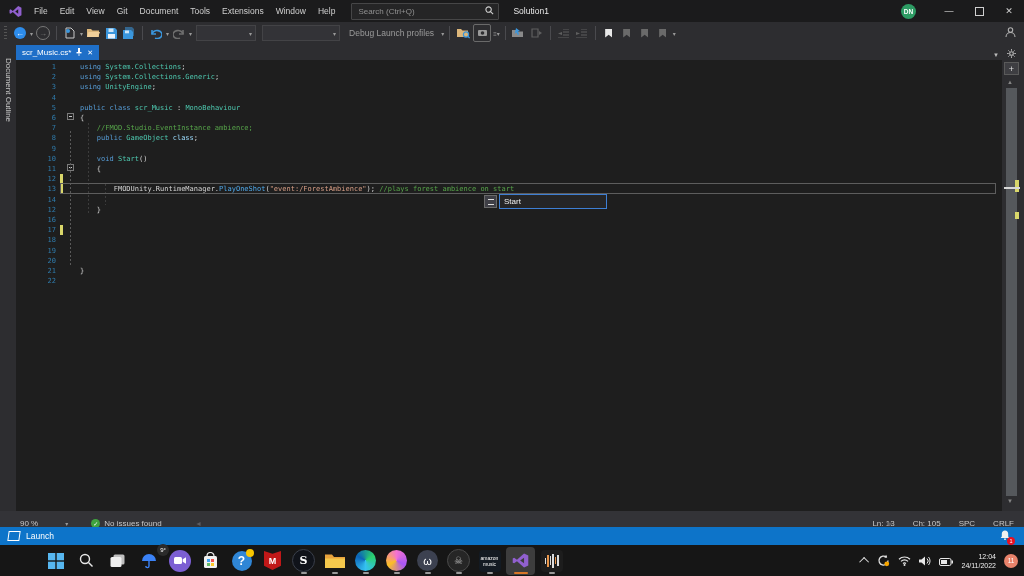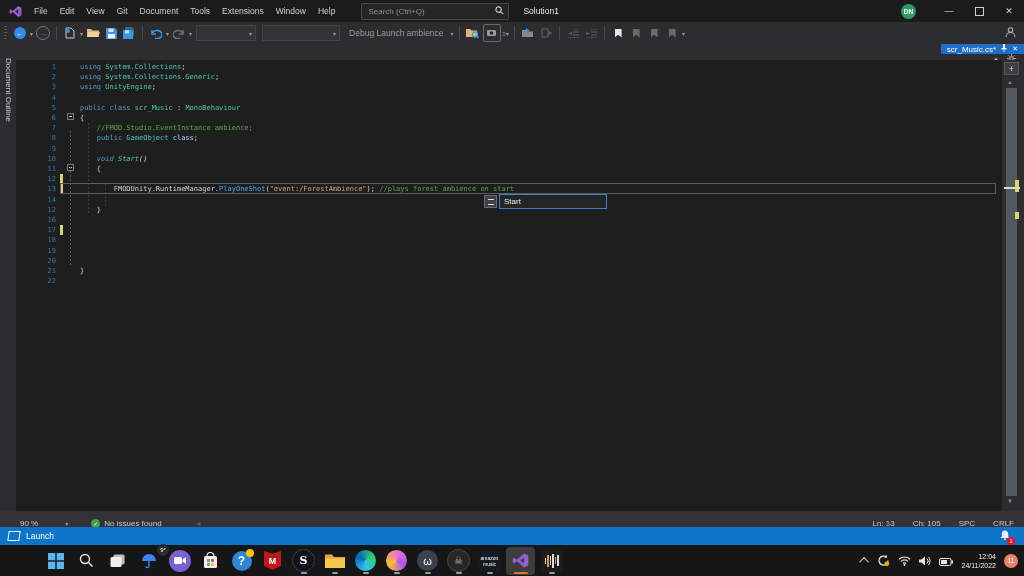--- a/index.html
+++ b/index.html
@@ -3,21 +3,21 @@
 <meta charset="utf-8">
 <style>
   html,body{margin:0;padding:0;background:#000;}
   #root{position:relative;width:1024px;height:576px;overflow:hidden;background:var(--editor_bg);
         font-family:"Liberation Sans",sans-serif;color:#d4d4d4;}
   
   .titlebar{position:absolute;left:0;top:0;right:0;height:22px;background:var(--titlebar_bg);
             display:flex;align-items:center;font-size:8.5px;color:#cfcfcf;}
   .vslogo{width:18px;height:16px;margin:0 4px 0 6px;display:flex;align-items:center;justify-content:center;}
   .menu-item{padding:0 6px;line-height:22px;cursor:default;}
-  .searchbox{width:146px;height:15px;margin-left:20px;background:#252526;border:1px solid #464647;
+  .searchbox{width:146px;height:15px;margin-left:10px;background:#252526;border:1px solid #464647;
              display:flex;align-items:center;border-radius:1px;}
   .searchbox .ph{flex:1;padding-left:6px;font-size:8px;color:#919191;}
   .solution{margin-left:14px;font-size:8.5px;color:#e8e8e8;}
   .acct{margin-left:auto;width:15px;height:15px;border-radius:50%;background:var(--dn_green);
         color:#fff;font-size:6.5px;font-weight:bold;display:flex;align-items:center;justify-content:center;}
   .winbtn{width:30px;height:22px;display:flex;align-items:center;justify-content:center;color:#d0d0d0;font-size:9px;}
   .restore-glyph{width:7px;height:7px;border:1px solid #d0d0d0;}
   
   .toolbar{position:absolute;left:0;top:22px;right:0;height:22px;background:var(--env_bg);
            display:flex;align-items:center;font-size:8.5px;}
@@ -29,21 +29,21 @@
               font-size:8px;color:#fff;}
   .combo{width:58px;height:14px;background:#333337;border:1px solid #434346;display:flex;align-items:center;margin:0 3px;}
   .combo .dd{margin-left:auto;margin-right:3px;}
   .combo2{width:76px;}
   .debug-label{color:#9a9a9a;margin:0 6px;}
   .flag{width:7px;height:9px;background:#e8e8e8;clip-path:polygon(0 0,100% 0,100% 100%,50% 70%,0 100%);}
   .flag.dim{background:#6a6a6a;}
   .feedback{margin-left:auto;margin-right:8px;}
   
   .tabstrip{position:absolute;left:16px;top:44px;right:0;height:16px;background:var(--env_bg);
-            border-bottom:1px solid var(--accent);display:flex;align-items:flex-end;flex-direction:column;}
+            border-bottom:1px solid var(--accent);display:flex;align-items:flex-end;}
   .tab-active{height:15px;background:var(--accent);color:#fff;font-size:8px;display:flex;align-items:center;
               padding:0 6px;gap:5px;}
   .tab-x{font-size:7px;color:#fff;}
   .strip-right{margin-left:auto;display:flex;align-items:center;gap:8px;margin-right:8px;color:#bbb;font-size:8px;}
   
   .docstrip{position:absolute;left:0;top:44px;width:16px;height:467px;background:var(--env_bg);}
   .docstrip .vtext{position:absolute;left:2px;top:14px;font-size:8px;color:#c8c8c8;white-space:nowrap;
                    transform-origin:0 0;transform:rotate(90deg) translateY(-11px);}
   
   .editor{position:absolute;left:16px;top:60px;width:986px;height:451px;background:var(--editor_bg);overflow:hidden;}
@@ -202,21 +202,21 @@
           <path d="M10 6 a5 4 0 1 0-3 4.2" fill="none" stroke="#6e6e6e" stroke-width="1.6"></path>
         </svg>
     </span>
     <span class="dd">▾</span>
     <div class="combo">
         <span class="dd">▾</span>
       </div>
     <div class="combo combo2">
         <span class="dd">▾</span>
       </div>
-    <span class="debug-label">Debug Launch ambience</span>
+    <span class="debug-label">Debug Launch profiles</span>
     <span class="dd">▾</span>
     <span class="tb-sep"></span>
     <span class="tb-ico">
       <svg width="13" height="11" viewBox="0 0 13 11">
           <path d="M0 1 h4 l1.5 1.5 H11 V9 H0 Z" fill="#dcb67a"></path>
           <circle cx="9" cy="6.5" r="2.6" fill="none" stroke="#3a96dd" stroke-width="1.2"></circle>
           <line x1="10.8" y1="8.3" x2="12.6" y2="10.1" stroke="#3a96dd" stroke-width="1.3"></line>
         </svg>
     </span>
     <span class="tb-ico" style="border:1px solid #6a6a6a;">
@@ -337,21 +337,21 @@
     <div id="code">
         <div class="code-row" style="top: 2px;"><span class="sg-kw">using </span><span class="sg-ty">System.Collections</span><span class="sg-pl">;</span></div>
         <div class="code-row" style="top: 12.2px;"><span class="sg-kw">using </span><span class="sg-ty">System.Collections.Generic</span><span class="sg-pl">;</span></div>
         <div class="code-row" style="top: 22.4px;"><span class="sg-kw">using </span><span class="sg-ty">UnityEngine</span><span class="sg-pl">;</span></div>
         <div class="code-row" style="top: 32.6px;"></div>
         <div class="code-row" style="top: 42.8px;"><span class="sg-kw">public class </span><span class="sg-ty">scr_Music</span><span class="sg-pl"> : </span><span class="sg-ty">MonoBehaviour</span></div>
         <div class="code-row" style="top: 53px;"><span class="sg-pl">{</span></div>
         <div class="code-row" style="top: 63.2px;"><span class="sg-cm">    //FMOD.Studio.EventInstance ambience;</span></div>
         <div class="code-row" style="top: 73.4px;"><span class="sg-kw">    public </span><span class="sg-ty">GameObject</span><span class="sg-id"> class</span><span class="sg-pl">;</span></div>
         <div class="code-row" style="top: 83.6px;"></div>
-        <div class="code-row" style="top: 93.8px; font-style: italic;"><span class="sg-kw">    void </span><span class="sg-ty">Start</span><span class="sg-pl">()</span></div>
+        <div class="code-row" style="top: 93.8px;"><span class="sg-kw">    void </span><span class="sg-ty">Start</span><span class="sg-pl">()</span></div>
         <div class="code-row" style="top: 104px;"><span class="sg-pl">    {</span></div>
         <div class="code-row" style="top: 114.2px;"></div>
         <div class="curline" style="top: 123.4px;"></div>
         <div class="code-row" style="top: 124.4px;"><span class="sg-pl">        FMODUnity.RuntimeManager.</span><span class="sg-mt">PlayOneShot</span><span class="sg-pl">(</span><span class="sg-st">"event:/ForestAmbience"</span><span class="sg-pl">); </span><span class="sg-cm">//plays forest ambience on start</span></div>
         <div class="code-row" style="top: 134.6px;"></div>
         <div class="code-row" style="top: 144.8px;"><span class="sg-pl">    }</span></div>
         <div class="code-row" style="top: 155px;"></div>
         <div class="code-row" style="top: 165.2px;"></div>
         <div class="code-row" style="top: 175.4px;"></div>
         <div class="code-row" style="top: 185.6px;"></div>

